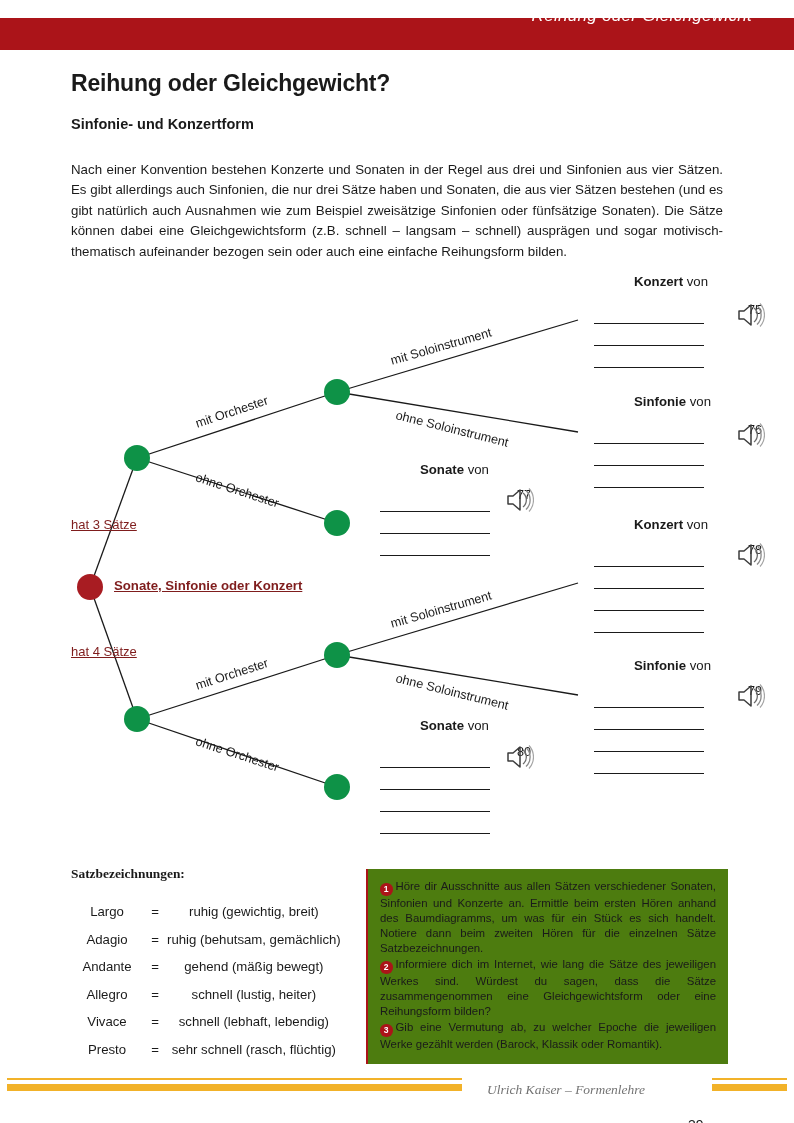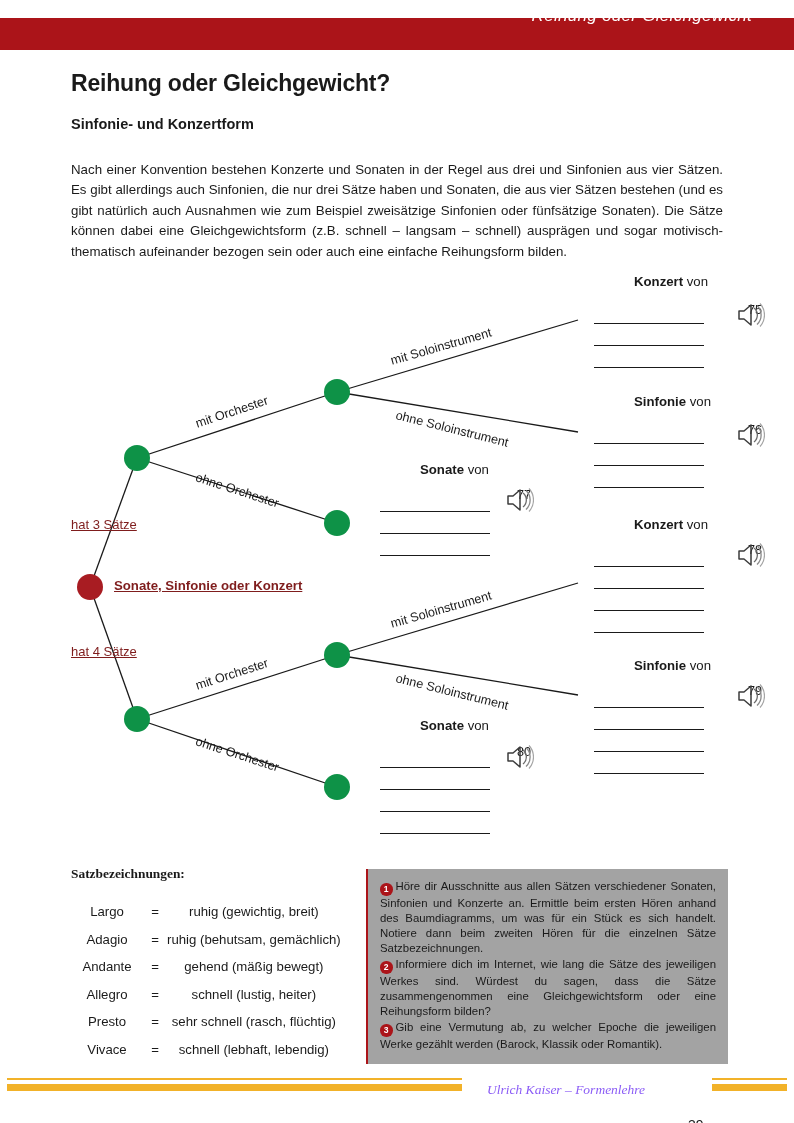--- a/index.html
+++ b/index.html
@@ -84,21 +84,21 @@
   #tempo-table{ border-collapse:collapse;text-align:center; }
   #tempo-table td{
     font-size:13.2px; color:#1a1a1a; padding:0 0 12.5px 0; vertical-align:top;
   }
   #tempo-table td.term{ width:72px; }
   #tempo-table td.eq{ width:24px; }
 
   
   #task-box{
     position:absolute; left:366px; top:869px; width:362px;
-    background:#a3a3a3;
+    background:#4d7c0f;
     border-left:2px solid #AB1419;
     padding:10px 12px 11px 12px;
   }
   .task-item{
     font-size:11.4px; line-height:15.2px; color:#1a1a1a;
     text-align:justify; margin-bottom:1px;
   }
   .task-num{
     display:inline-block; width:12.5px; height:12.5px; border-radius:50%;
     background:#AB1419; color:#ffffff;
@@ -110,21 +110,21 @@
   
   #footer{ position:absolute; left:0; top:1078px; width:794px; height:30px; }
   .bar-group{ position:absolute; }
   .bar-thin{ height:2.4px; background:#F2B229; }
   .bar-thick{ height:7px; background:#F2B229; margin-top:3.2px; }
   #footer-left{ left:7px; top:0; width:455px; }
   #footer-right{ left:712px; top:0; width:75px; }
   #footer-credit{
     position:absolute; left:487px; top:4px;
     font-family:"Liberation Serif", serif; font-style:italic;
-    font-size:13.5px; color:#8b5cf6; white-space:nowrap;
+    font-size:13.5px; color:#737373; white-space:nowrap;
   }
   #footer-page{
     position:absolute; left:688px; top:3px;
     font-size:14px; color:#1a1a1a; font-weight:normal;margin-top:36px;
   }
 </style>
 </head>
 <body>
 
 <div id="header-bar"></div>
@@ -335,28 +335,28 @@
       <td class="term">Andante</td>
       <td class="eq">=</td>
       <td class="meaning">gehend (mäßig bewegt)</td>
     </tr>
     <tr>
       <td class="term">Allegro</td>
       <td class="eq">=</td>
       <td class="meaning">schnell (lustig, heiter)</td>
     </tr>
     <tr>
+      <td class="term">Vivace</td>
+      <td class="eq">=</td>
+      <td class="meaning">schnell (lebhaft, lebendig)</td>
+    </tr>
+    <tr>
       <td class="term">Presto</td>
       <td class="eq">=</td>
       <td class="meaning">sehr schnell (rasch, flüchtig)</td>
-    </tr>
-    <tr>
-      <td class="term">Vivace</td>
-      <td class="eq">=</td>
-      <td class="meaning">schnell (lebhaft, lebendig)</td>
     </tr>
   </tbody>
     </table>
 </div>
 
 <div id="task-box">
   <div class="task-item">
     <span class="task-num">1</span><span>Höre dir Ausschnitte aus allen Sätzen verschiedener Sonaten, Sinfonien und Konzerte an. Ermittle beim ersten Hören anhand des Baumdiagramms, um was für ein Stück es sich handelt. Notiere dann beim zweiten Hören für die einzelnen Sätze Satzbezeichnungen.</span>
   </div>
   <div class="task-item">

